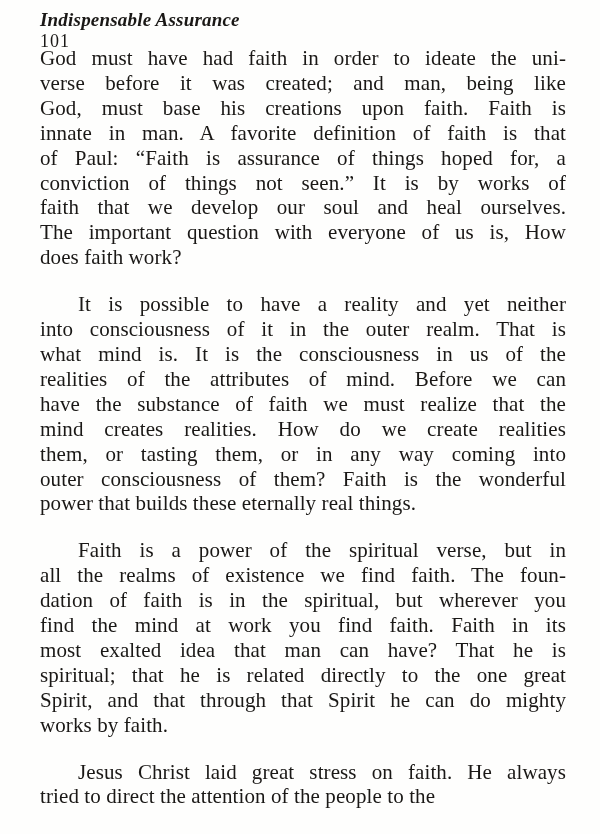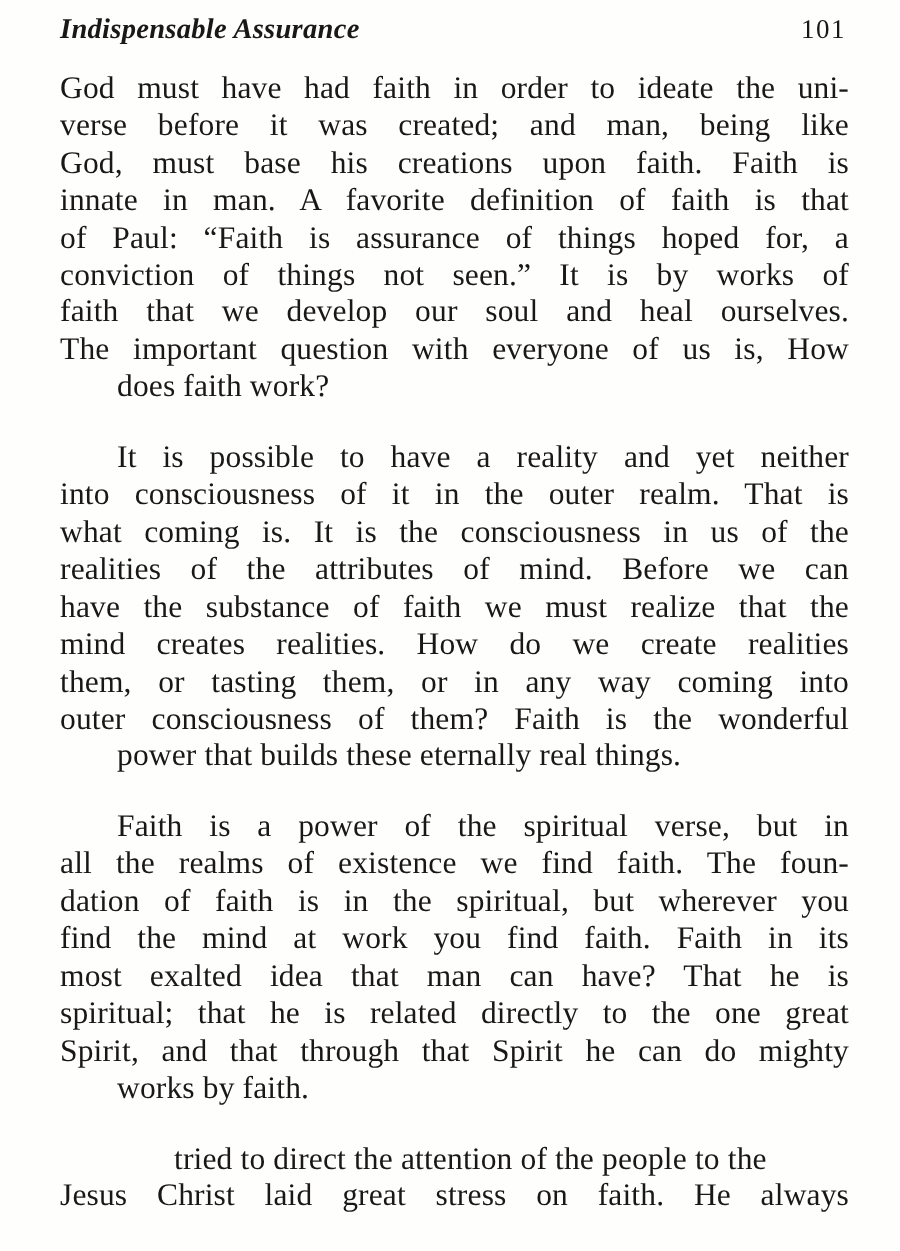--- a/index.html
+++ b/index.html
@@ -13,23 +13,23 @@
     height: 834px;
     box-sizing: border-box;
     background: var(--paper, #fefefd);
     color: var(--ink, #171717);
     padding: 9px 34px 0 40px;
     overflow: hidden;
     font-family: "Liberation Serif", "DejaVu Serif", serif;
   }
   .running-head {
     display: flex;
-    justify-content: space-between;
     align-items: baseline;
     height: 24px;
+    flex-direction: column;
   }
   .head-title {
     font-style: italic;
     font-weight: 700;
     font-size: 19px;
     letter-spacing: 0.2px;
   }
   .page-number {
     font-style: normal;
     font-weight: 400;
@@ -44,21 +44,20 @@
     letter-spacing: 0.1px;
   }
   .para { margin: 0; }
   .line {
     text-align: justify;
     text-align-last: justify;
     white-space: nowrap;
   }
   .line.last {
     text-align-last: left;
-    margin-left: 38px;
   }
   .para.indented .line:first-child {
     text-indent: 38px;
     margin-top: 22px;
   }
 </style>
 </head>
 <body>
 
 <div class="page" style="--paper: #fefefd; --ink: #1a1816;">
@@ -74,36 +73,36 @@
         <div class="line">innate in man. A favorite definition of faith is that</div>
         <div class="line">of Paul: “Faith is assurance of things hoped for, a</div>
         <div class="line">conviction of things not seen.” It is by works of</div>
         <div class="line">faith that we develop our soul and heal ourselves.</div>
         <div class="line">The important question with everyone of us is, How</div>
         <div class="line last">does faith work?</div>
       </div>
       <div class="para indented">
         <div class="line">It is possible to have a reality and yet neither</div>
         <div class="line">into consciousness of it in the outer realm. That is</div>
-        <div class="line">what coming is. It is the consciousness in us of the</div>
+        <div class="line">what mind is. It is the consciousness in us of the</div>
         <div class="line">realities of the attributes of mind. Before we can</div>
         <div class="line">have the substance of faith we must realize that the</div>
         <div class="line">mind creates realities. How do we create realities</div>
         <div class="line">them, or tasting them, or in any way coming into</div>
         <div class="line">outer consciousness of them? Faith is the wonderful</div>
         <div class="line last">power that builds these eternally real things.</div>
       </div>
       <div class="para indented">
         <div class="line">Faith is a power of the spiritual verse, but in</div>
         <div class="line">all the realms of existence we find faith. The foun-</div>
         <div class="line">dation of faith is in the spiritual, but wherever you</div>
         <div class="line">find the mind at work you find faith. Faith in its</div>
         <div class="line">most exalted idea that man can have? That he is</div>
         <div class="line">spiritual; that he is related directly to the one great</div>
         <div class="line">Spirit, and that through that Spirit he can do mighty</div>
         <div class="line last">works by faith.</div>
       </div>
       <div class="para indented">
+        <div class="line">Jesus Christ laid great stress on faith. He always</div>
         <div class="line last">tried to direct the attention of the people to the</div>
-        <div class="line">Jesus Christ laid great stress on faith. He always</div>
       </div>
     </div>
 </div>
 
 </body></html>

